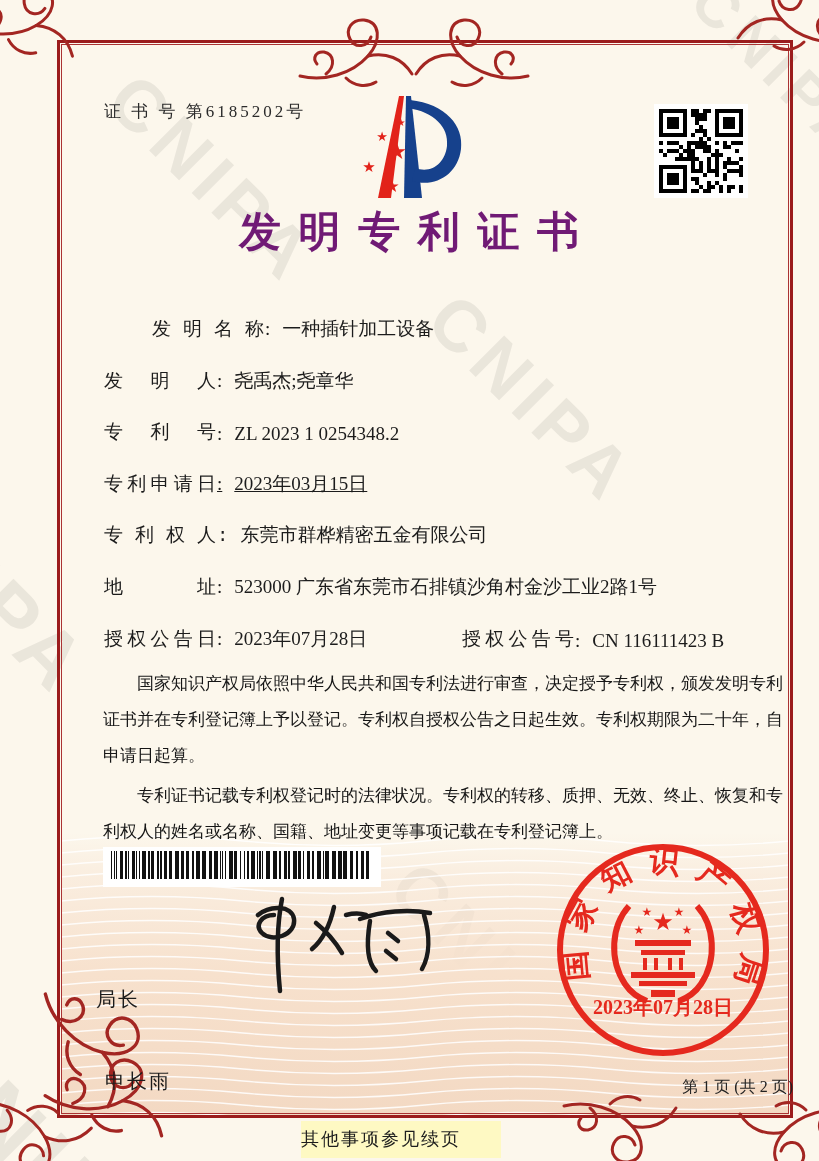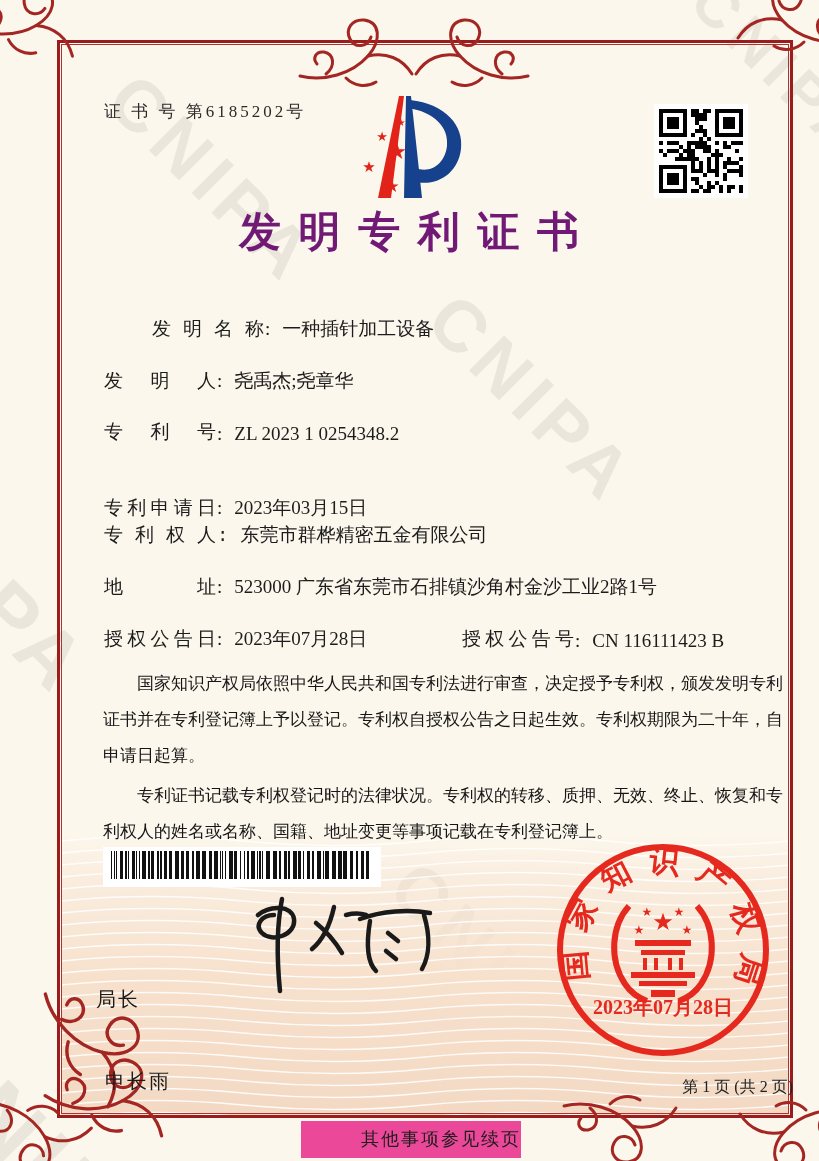--- a/index.html
+++ b/index.html
@@ -34,21 +34,21 @@
   
   #barcode{left:103px;top:847px;background:#fff;padding:2px 4px;}
   
   #director-title{left:96px;top:986px;font-size:20px;letter-spacing:2px;}
   #director-name{left:105px;top:1024px;font-size:20px;letter-spacing:2px;margin-top:44px;}
   #signature{left:222px;top:885px;}
   
   #seal{left:551px;top:838px;}
   
   #page-info{left:57px;top:1077px;width:736px;text-align:right;font-size:16px;color:#222;}
-  #note-box{left:301px;top:1121px;width:220px;height:37px;background:#ec4899;text-align:right;
+  #note-box{left:301px;top:1121px;width:200px;height:37px;background:#fef9c3;text-align:left;
             line-height:37px;font-size:18px;letter-spacing:2px;color:#1d1d1d;}
   .orn{pointer-events:none;}
 </style>
 </head>
 <body>
 
 <div id="page">
 
   <svg width="0" height="0" style="position:absolute">
     <defs>
@@ -273,21 +273,21 @@
 
   <div class="abs row" style="top:316px;margin-left:48px;">
     <span class="lbl">发明名称</span><span class="colon">:</span><span class="val">一种插针加工设备</span>
   </div>
   <div class="abs row" style="top:368px;">
     <span class="lbl">发明人</span><span class="colon">:</span><span class="val">尧禹杰;尧章华</span>
   </div>
   <div class="abs row" style="top:419px;">
     <span class="lbl">专利号</span><span class="colon">:</span><span class="val">ZL 2023 1 0254348.2</span>
   </div>
-  <div class="abs row" style="top:495px;">
+  <div class="abs row" style="top:471px;text-decoration:underline;">
     <span class="lbl">专利申请日</span><span class="colon">:</span><span class="val">2023年03月15日</span>
   </div>
   <div class="abs row" style="top:522px;font-family:Liberation Mono, monospace;">
     <span class="lbl">专利权人</span><span class="colon">:</span><span class="val">东莞市群桦精密五金有限公司</span>
   </div>
   <div class="abs row" style="top:574px;">
     <span class="lbl">地址</span><span class="colon">:</span><span class="val">523000 广东省东莞市石排镇沙角村金沙工业2路1号</span>
   </div>
   <div class="abs row" style="top:626px;">
     <span class="lbl">授权公告日</span><span class="colon">:</span><span class="val">2023年07月28日</span>

